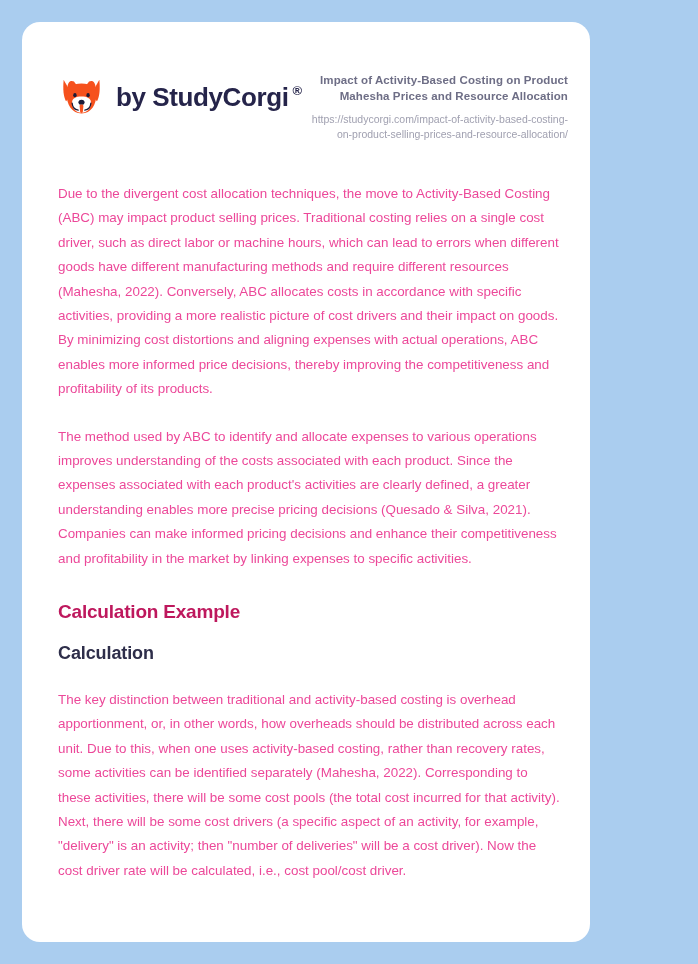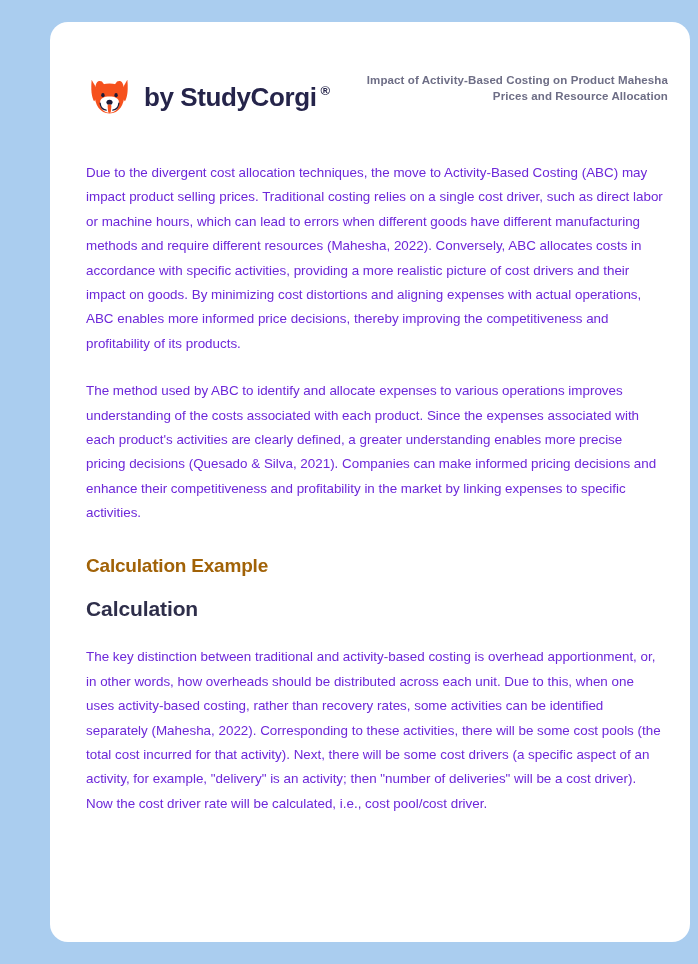--- a/index.html
+++ b/index.html
@@ -10,27 +10,26 @@
     width: 698px;
     height: 964px;
     background: #aacdef;
     font-family: "Liberation Sans", sans-serif;
     overflow: hidden;
   }
   .page-card {
     position: absolute;
     left: 22px;
     top: 22px;
-    width: 640px;
+    width: 568px;
     height: 920px;
     background: #ffffff;
     border-radius: 18px;
     box-sizing: border-box;
     overflow: hidden;
-    margin-left: 28px;
   }
   .doc-header {
     display: flex;
     align-items: flex-start;
     justify-content: space-between;
     padding: 48px 22px 0 36px;
     box-sizing: border-box;
   }
   .brand {
     display: flex;
@@ -78,39 +77,39 @@
     font-size: 10.5px;
     line-height: 1.45;
     margin: 7px 0 0 0;
     word-break: break-word;
   }
   .doc-body {
     padding: 0 26px 0 36px;
     box-sizing: border-box;
   }
   .body-para {
-    color: #6d28d9;
+    color: #ec4899;
     font-size: 13.4px;
     line-height: 1.82;
     margin: 0 0 23px 0;
     text-align: left;
   }
   .body-para.last {
     margin-bottom: 0;
   }
   .heading-2 {
-    color: #a16207;
+    color: #be185d;
     font-size: 19px;
     font-weight: bold;
     letter-spacing: -0.2px;
     margin: 30px 0 0 0;
   }
   .heading-3 {
     color: #2e2e4a;
-    font-size: 21px;
+    font-size: 18px;
     font-weight: bold;
     letter-spacing: -0.1px;
     margin: 20px 0 24px 0;
   }
   .heading-3.tight {
     margin-top: 26px;
     margin-bottom: 23px;
   }
   .para-block-top {
     margin-top: 40px;
@@ -141,20 +140,21 @@
         </svg>
       </span>
       <span class="brand-wordmark">
         <span>by StudyCorgi</span>
         <span class="brand-reg">®</span>
       </span>
     </div>
 
     <div class="header-meta">
       <p class="header-title">Impact of Activity-Based Costing on Product Mahesha Prices and Resource Allocation</p>
+      <p class="header-url">https://studycorgi.com/impact-of-activity-based-costing-on-product-selling-prices-and-resource-allocation/</p>
     </div>
 
   </div>
 
   <div class="doc-body">
 
     <p class="body-para para-block-top">Due to the divergent cost allocation techniques, the move to Activity-Based Costing (ABC) may impact product selling prices. Traditional costing relies on a single cost driver, such as direct labor or machine hours, which can lead to errors when different goods have different manufacturing methods and require different resources (Mahesha, 2022). Conversely, ABC allocates costs in accordance with specific activities, providing a more realistic picture of cost drivers and their impact on goods. By minimizing cost distortions and aligning expenses with actual operations, ABC enables more informed price decisions, thereby improving the competitiveness and profitability of its products.</p>
 
     <p class="body-para">The method used by ABC to identify and allocate expenses to various operations improves understanding of the costs associated with each product. Since the expenses associated with each product's activities are clearly defined, a greater understanding enables more precise pricing decisions (Quesado &amp; Silva, 2021). Companies can make informed pricing decisions and enhance their competitiveness and profitability in the market by linking expenses to specific activities.</p>
 

